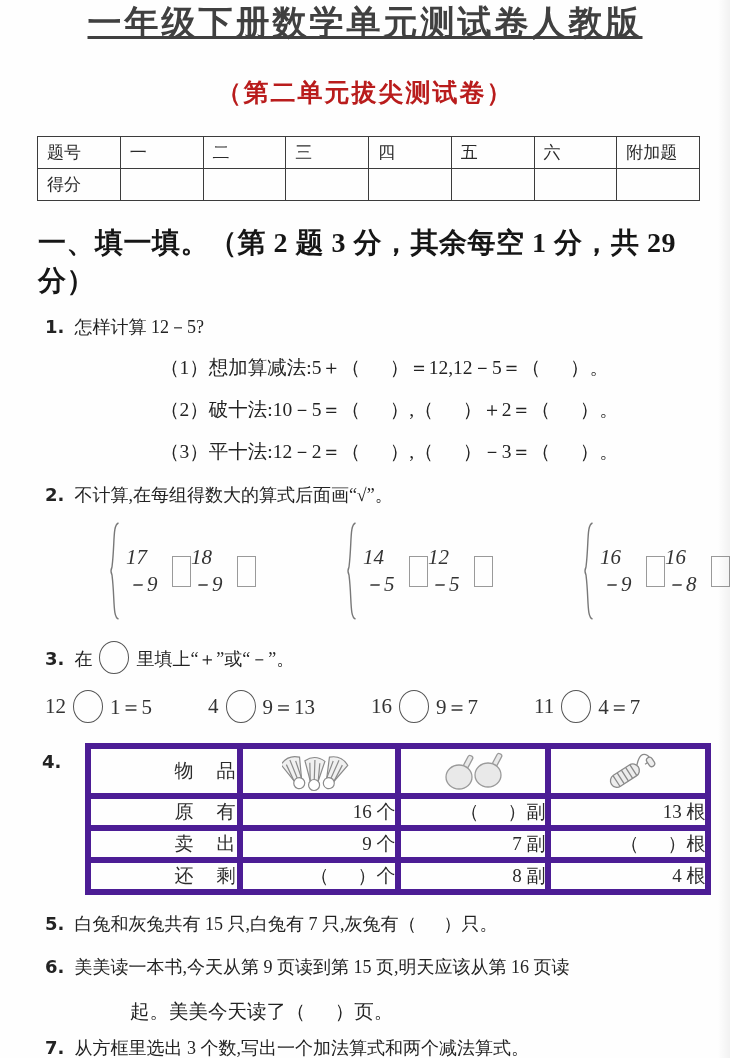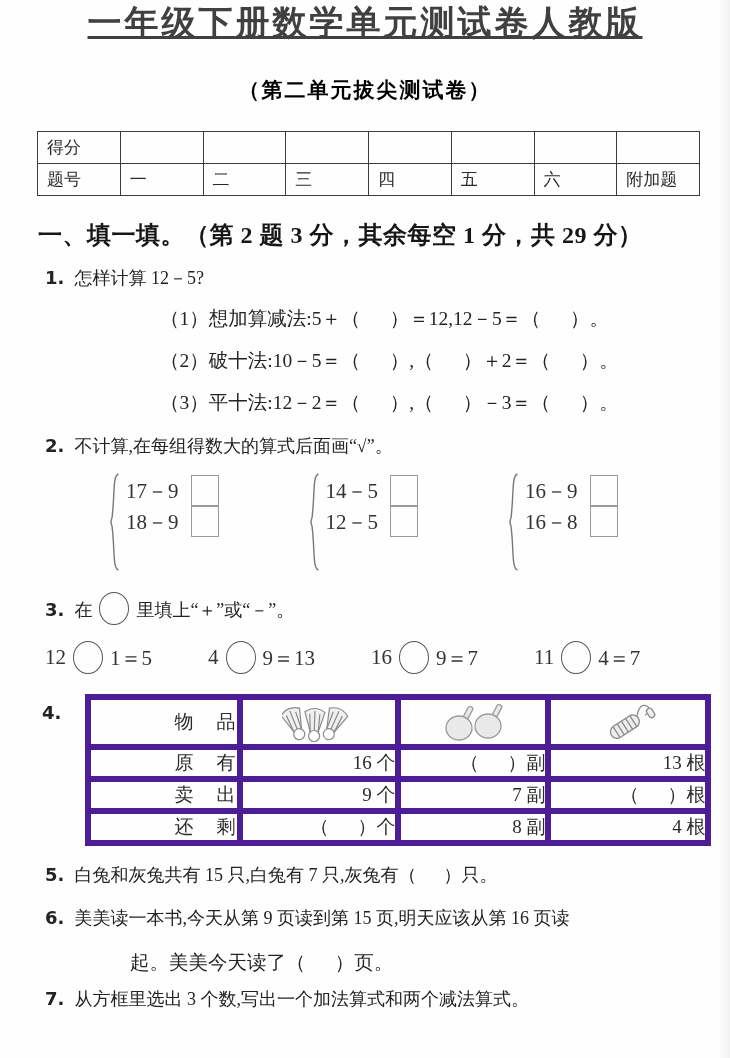--- a/index.html
+++ b/index.html
@@ -11,42 +11,42 @@
   }
   .page { position:relative; width:730px; height:1058px; background:#fefefe; }
   .scan-edge-right { position:absolute; top:0; right:0; width:12px; height:100%;
     background:linear-gradient(to right,rgba(0,0,0,0),rgba(0,0,0,0.05)); }
 
   .t { white-space:pre-wrap; }
 
   .title { text-align:center; font-family:"DejaVu Sans",sans-serif;
     font-weight:bold; font-size:34px; letter-spacing:3px; color:#404040;text-decoration:underline; }
   .subtitle { margin-top:30px; text-align:center; font-family:"DejaVu Sans",sans-serif;
-    font-weight:bold; font-size:21px; letter-spacing:2px; color:#000000; }
+    font-weight:bold; font-size:25px; letter-spacing:2px; color:#b91c1c; }
 
   table.score { width:663px; margin:27px 0 0 37px; border-collapse:collapse; table-layout:fixed; }
   table.score td { border:1px solid #3c3c3c; height:32px; font-size:17px;
     padding-left:9px; color:#2a2a2a; }
 
-  .section-heading { margin:23px 0 0 38px; font-size:24px; font-weight:bold;
+  .section-heading { margin:23px 0 0 38px; font-size:28px; font-weight:bold;
     color:#161616; letter-spacing:0.5px; }
 
   .q { margin-left:45px; font-size:19px; color:#232323; }
   .qnum { font-weight:bold; font-family:"DejaVu Sans",sans-serif; font-size:18px; margin-right:10px; }
   .qtext { font-size:18px; }
 
   .q1 { margin-top:15px; }
   .sub-line { margin:15px 0 0 115px; font-size:19.5px; }
 
   .q2 { margin-top:18px; }
   .groups { display:flex; margin:14px 0 0 62px; }
   .group { display:flex; align-items:center; }
   .group + .group { margin-left:88px; }
   .brace { margin-right:6px; }
-  .eq-col { display:flex; flex-direction:column; justify-content:flex-start; height:94px; }
+  .eq-col { display:flex; flex-direction:row; justify-content:flex-end; height:94px;font-style:italic; }
   .eq { font-size:21px; color:#333; display:flex; align-items:center; }
   .ans-box { display:inline-block; width:28px; height:31px; border:1px solid #9a9a9a; margin-left:12px; }
 
   .q3 { margin-top:20px; }
   .circle { display:inline-block; width:30px; height:33px; border:1.4px solid #555;
     border-radius:50%; vertical-align:-9px; margin:0 7px; background:transparent; }
   .q3-row { display:flex; margin:16px 0 0 45px; font-size:21px; color:#333; align-items:center; }
   .q3-item { display:flex; align-items:center; }
   .q3-item + .q3-item { margin-left:56px; }
 
@@ -70,38 +70,38 @@
 </head>
 <body>
 
 <div class="page">
   <div class="title t">一年级下册数学单元测试卷人教版</div>
   <div class="subtitle t">（第二单元拔尖测试卷）</div>
 
   <table class="score">
     <tbody>
         <tr>
-      <td class="t">得分</td>
-      <td></td>
-      <td></td>
-      <td></td>
-      <td></td>
-      <td></td>
-      <td></td>
-      <td></td>
-    </tr>
-    <tr>
       <td class="t">题号</td>
       <td class="t">一</td>
       <td class="t">二</td>
       <td class="t">三</td>
       <td class="t">四</td>
       <td class="t">五</td>
       <td class="t">六</td>
       <td class="t">附加题</td>
+    </tr>
+    <tr>
+      <td class="t">得分</td>
+      <td></td>
+      <td></td>
+      <td></td>
+      <td></td>
+      <td></td>
+      <td></td>
+      <td></td>
     </tr>
   </tbody>
     </table>
 
   <div class="section-heading t">一、填一填。（第 2 题 3 分，其余每空 1 分，共 29 分）</div>
 
   <div class="q q1">
     <span class="qnum t">1.</span><span class="qtext t">怎样计算 12－5?</span>
     <div class="sub-line t">（1）想加算减法:5＋（      ）＝12,12－5＝（      ）。</div>
     <div class="sub-line t">（2）破十法:10－5＝（      ）,（      ）＋2＝（      ）。</div>

